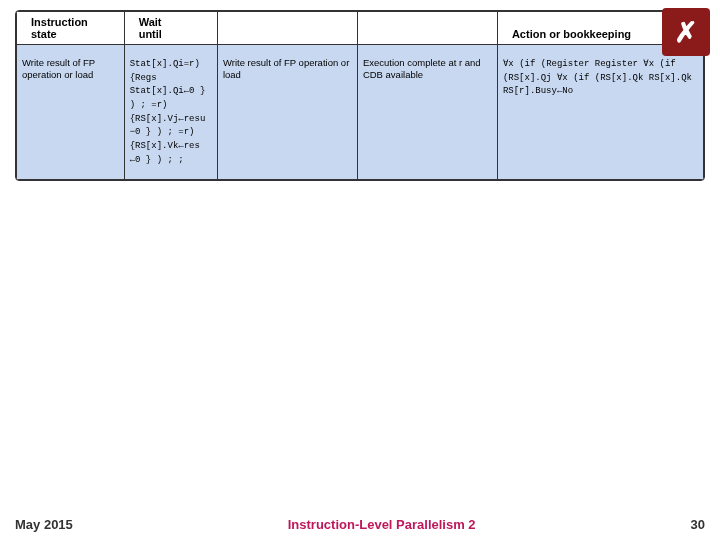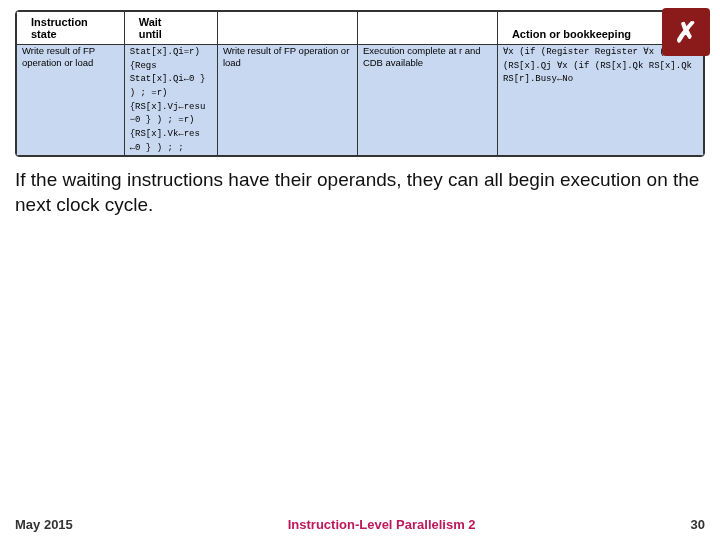--- a/index.html
+++ b/index.html
@@ -70,21 +70,21 @@
     thead th.wide-col {
       width: 30%;
     }
 
     tbody tr {
       background: #c8d8f0;
     }
 
     tbody td {
       border: 1px solid #333;
-      padding: 0 5px;
+      padding: 12px 5px;
       vertical-align: top;
       font-size: 9.5px;
       line-height: 1.3;
     }
 
     tbody tr:nth-child(odd) {
       background: #c8d8f0;
     }
 
     tbody tr:nth-child(even) {
@@ -185,21 +185,20 @@
           <td class="col-action">
             <span class="code-text">∀x (if (Register Register ∀x (if (RS[x].Qj ∀x (if (RS[x].Qk RS[x].Qk RS[r].Busy←No</span>
           </td>
         </tr>
 
       </tbody>
     </table>
   </div>
 
   <div class="text-section">
-    <p>If the waiting instructions have their operands, they can all begin execution on the next clock cycle.</p>
   </div>
 
   <div class="footer">
     <span class="footer-date">May 2015</span>
     <span class="footer-title">Instruction-Level Parallelism 2</span>
     <span class="footer-page">30</span>
   </div>
 
 </div>
 

